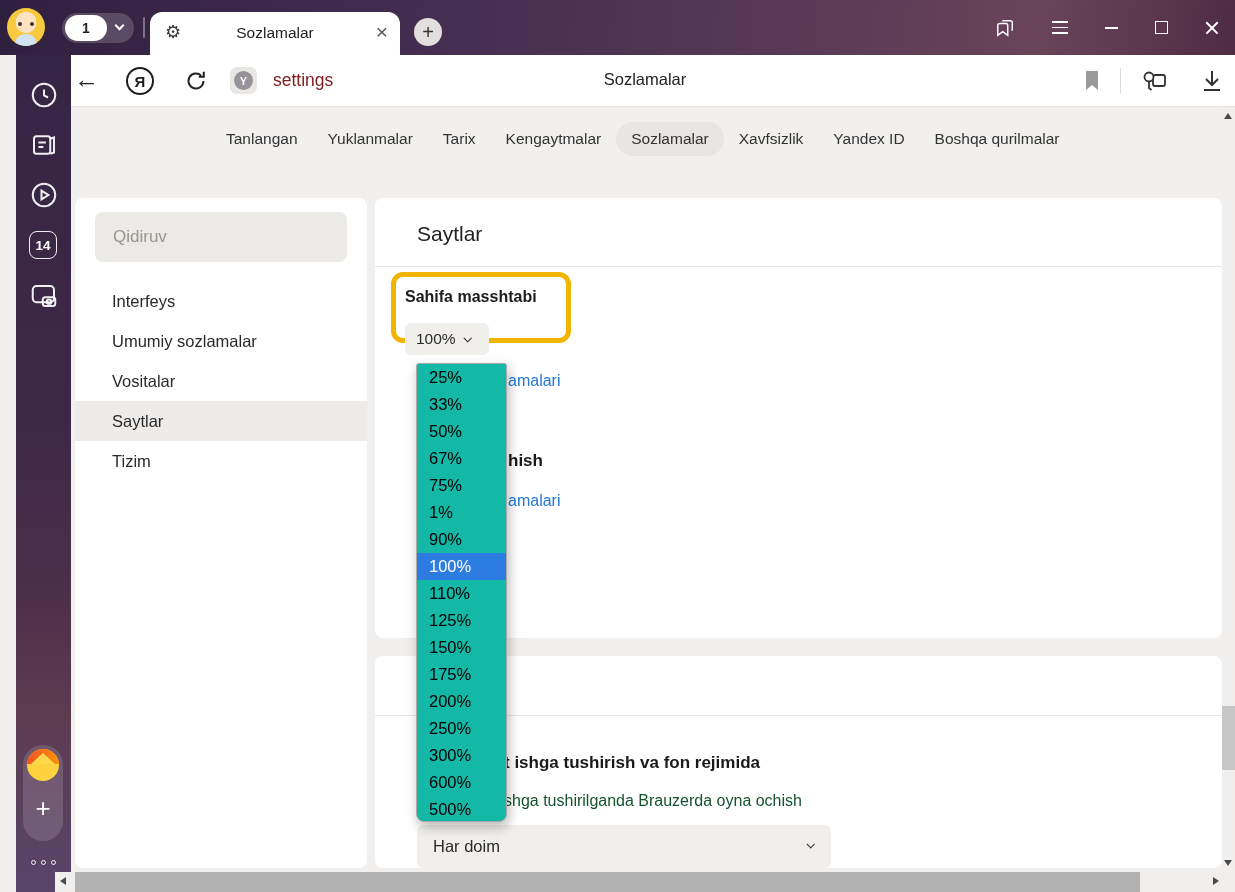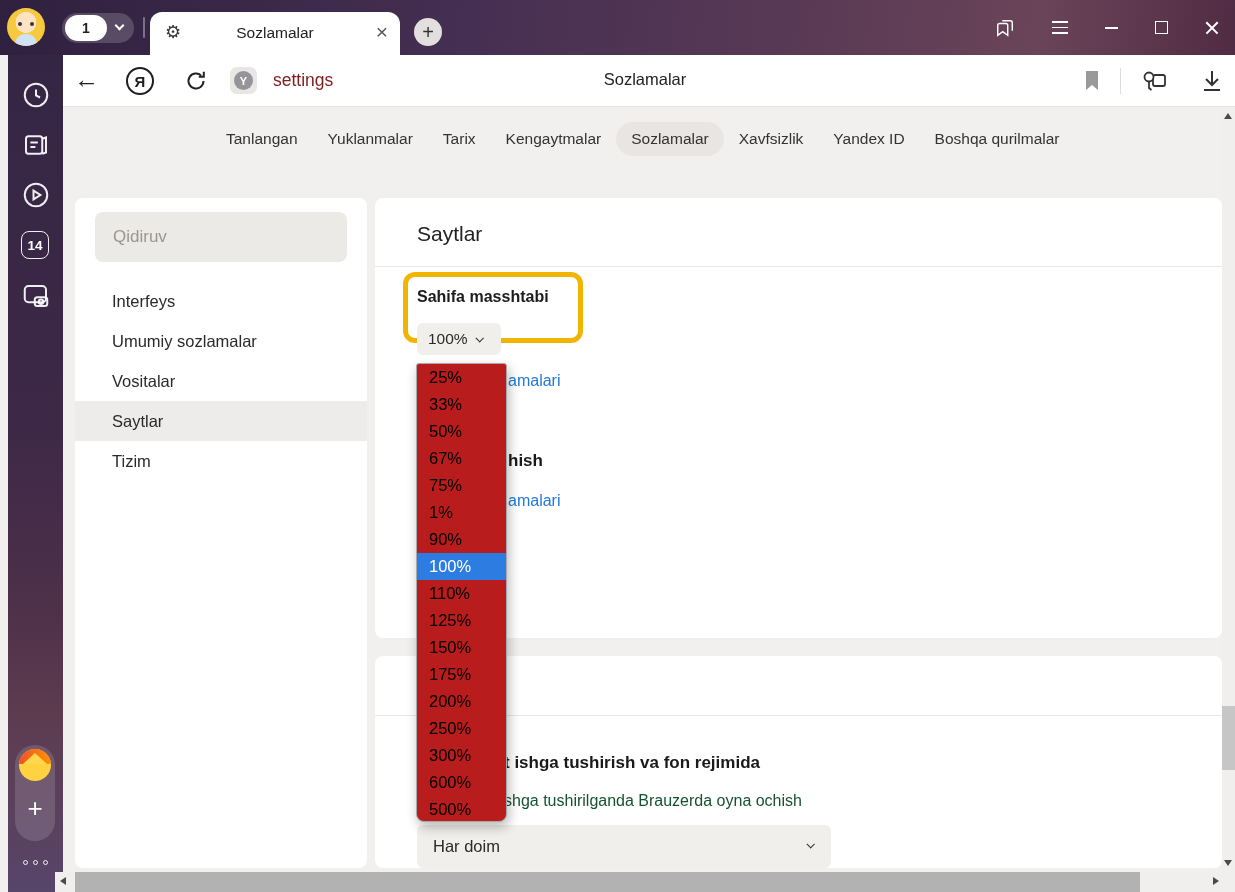--- a/index.html
+++ b/index.html
@@ -42,21 +42,21 @@
   .tb-badge { position:absolute; left:175px; top:12px; width:27px; height:27px; border-radius:7px; background:#e9e7e4; display:flex; align-items:center; justify-content:center; }
   .tb-badge .yb { width:19px; height:19px; border-radius:50%; background:#97939a; color:#fff; font-size:11px; font-weight:bold; display:flex; align-items:center; justify-content:center; }
   .tb-addr { position:absolute; left:218px; top:15px; font-size:17.5px; color:#7f1d1d; }
   .tb-title { position:absolute; left:0; right:0; top:15px; text-align:center; font-size:16.5px; color:#222; pointer-events:none; }
   .tb-bm { position:absolute; left:1029px; top:15px; }
   .tb-sep2 { position:absolute; left:1065px; top:13px; width:1px; height:26px; background:#dcdcdc; }
   .tb-ext { position:absolute; left:1086px; top:13px; }
   .tb-dl { position:absolute; left:1146px; top:14px; }
 
   
-  .rail { position:absolute; left:8px; top:55px; width:55px; height:837px;
+  .rail { position:absolute; left:16px; top:55px; width:55px; height:837px;
     background:linear-gradient(180deg,#352544 0%,#3d2947 45%,#4e3049 66%,#5d3c50 79%,#57456a 100%);padding-left:36px; }
   .rail .ric { position:absolute; left:13px; }
   .cal { width:28px; height:28px; border:1.7px solid rgba(255,255,255,.92); border-radius:8px; display:flex; align-items:center; justify-content:center;
     color:#fff; font-size:13.5px; font-weight:bold; }
   .mailpill { position:absolute; left:7px; top:690px; width:40px; height:96px; border-radius:20px; background:rgba(255,255,255,.14); }
   .mailball { position:absolute; left:4px; top:4px; width:32px; height:32px; border-radius:50%; background:#ffd240; overflow:hidden; }
   .mailball::before { content:""; position:absolute; left:-4px; top:-2px; width:40px; height:17px; background:linear-gradient(90deg,#f0482a,#ff9a00); }
   .mailball::after { content:""; position:absolute; left:4px; top:4px; width:0; height:0; border-left:12px solid transparent; border-right:12px solid transparent; border-bottom:11px solid #ffd84d; }
   .mailplus { position:absolute; left:0; right:0; top:48px; text-align:center; color:#fff; font-size:26px; font-weight:300; }
   .raildots { position:absolute; left:15px; top:805px; display:flex; gap:5px; }
@@ -73,36 +73,36 @@
   .searchbox { position:absolute; left:20px; top:14px; width:252px; height:50px; background:#eceae7; border-radius:8px; }
   .searchbox input { width:100%; height:100%; border:none; outline:none; background:transparent; padding-left:18px; font-size:17px; color:#222; font-family:"Liberation Sans",sans-serif; }
   .searchbox input::placeholder { color:#9a9590; }
   .sblist { position:absolute; left:0; top:83px; width:100%; }
   .sbitem { height:40px; display:flex; align-items:center; padding-left:37px; font-size:16.5px; color:#2a2a2a; }
   .sbitem.sel { background:#eeecea; }
 
   .card1 { left:375px; top:198px; width:847px; height:440px; }
   .card-h1 { position:absolute; left:42px; top:24px; font-size:21px; color:#222; }
   .divider { position:absolute; left:0; width:100%; height:1px; background:#e8e6e3; }
-  .hlbox { position:absolute; left:28px; top:74px; width:180px; height:71px; border:5px solid #f1b500; border-radius:12px; }
+  .hlbox { position:absolute; left:16px; top:74px; width:180px; height:71px; border:5px solid #f1b500; border-radius:12px; }
   .hl-label { position:absolute; left:9px; top:11px; font-size:16px; font-weight:bold; color:#1c1c1c; white-space:nowrap; }
   .selbtn { position:absolute; background:#f1efec; border-radius:6px; display:flex; align-items:center; color:#2a2a2a; }
   .zoombtn { left:9px; top:46px; width:84px; height:32px; padding-left:11px; font-size:15.5px; gap:8px; }
   .chevd { display:inline-block; width:6px; height:6px; border-right:1.8px solid #333; border-bottom:1.8px solid #333; transform:rotate(45deg) translateY(-1px); }
   .frag-link { position:absolute; color:#2279d8; font-size:16px; }
   .frag-bold { position:absolute; color:#1a1a1a; font-size:17px; font-weight:bold; }
   .frag-biglink { position:absolute; color:#2279d8; font-size:17px; font-weight:bold; }
   .frag-desc { position:absolute; color:#14532d; font-size:16px; }
 
   .card2 { left:375px; top:656px; width:847px; height:212px; }
   .hdbtn { left:42px; top:169px; width:414px; height:43px; padding-left:16px; font-size:16.5px; }
   .hdbtn .chevd { position:absolute; right:18px; top:17px; }
 
   
-  .dd { position:absolute; left:416px; top:363px; width:91px; height:459px; background:#b91c1c; border:1px solid #a9a9a9;
+  .dd { position:absolute; left:416px; top:363px; width:91px; height:459px; background:#14b8a6; border:1px solid #a9a9a9;
     border-radius:3px 3px 8px 8px; box-shadow:2px 5px 12px rgba(0,0,0,.28); z-index:20; overflow:hidden; }
   .dd-item { height:27px; line-height:27px; padding-left:12px; font-size:16.5px; color:#000; }
   .dd-item.sel { background:#2d7ce1; color:#fff; }
 
   
   .vscroll { position:absolute; right:0; top:107px; width:13px; height:765px; background:#f0efee; }
   .vthumb { position:absolute; left:0; top:599px; width:13px; height:64px; background:#c6c6c6; }
   .tri-up { position:absolute; left:2px; top:6px; width:0; height:0; border-left:4.5px solid transparent; border-right:4.5px solid transparent; border-bottom:6px solid #4a4a4a; }
   .tri-down { position:absolute; left:2px; bottom:6px; width:0; height:0; border-left:4.5px solid transparent; border-right:4.5px solid transparent; border-top:6px solid #4a4a4a; }
   .hscroll { position:absolute; left:55px; top:872px; width:1180px; height:20px; background:#f0efee; }

